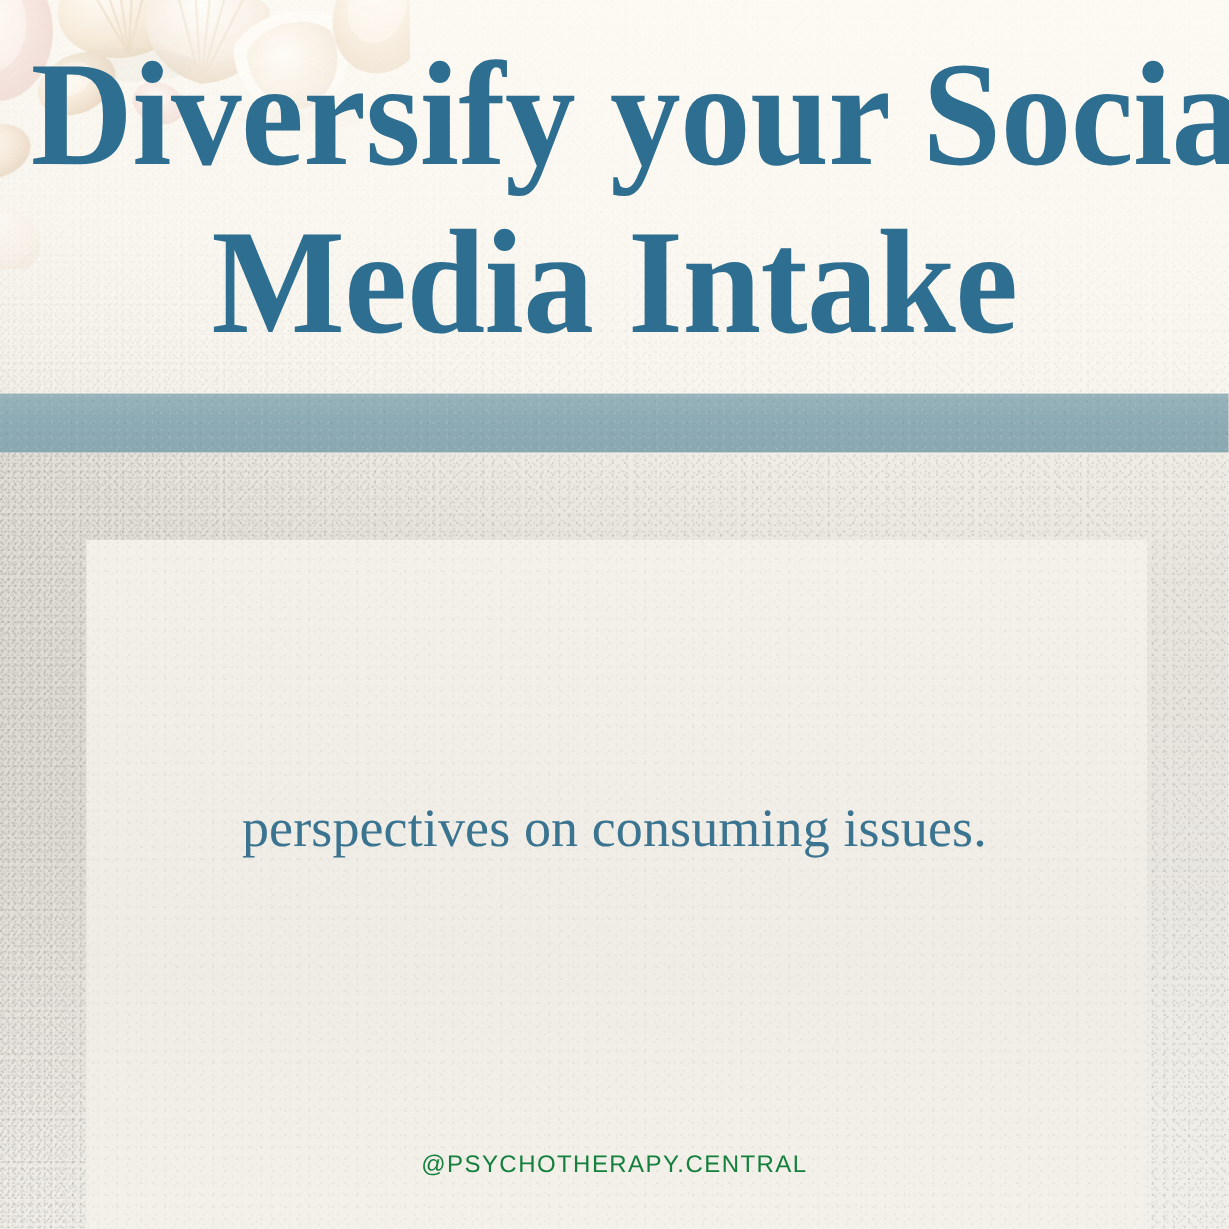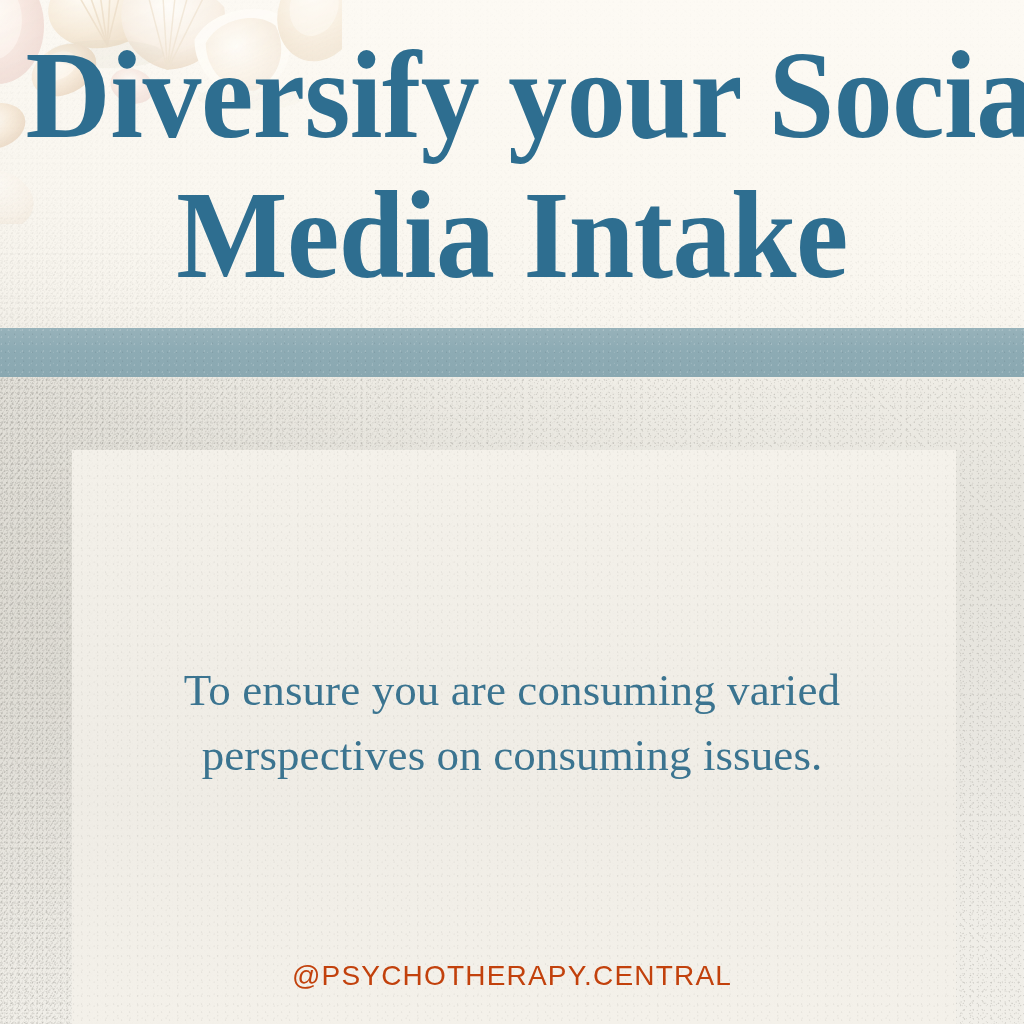--- a/index.html
+++ b/index.html
@@ -173,24 +173,24 @@
     letter-spacing: 0.1px;
   }
   .body-line { display: block; white-space: nowrap; }
 
   
   .handle {
     position: absolute;
     left: 0; right: 0;
     top: 960px;
     text-align: center;
-    color: #c2410c;
+    color: #15803d;
     font-family: "Liberation Sans", sans-serif;
     font-weight: normal;
-    font-size: 28px;
+    font-size: 20px;
     letter-spacing: 1.2px;
   }
 </style>
 </head>
 <body>
 
 <div class="poster">
 
   <div class="bg-base"></div>
   <div class="bg-dune"></div>
@@ -291,19 +291,18 @@
 
   <div class="band">
     <div class="band-grain"></div>
   </div>
 
   <div class="panel">
     <div class="panel-grain"></div>
   </div>
 
   <div class="body-copy">
-    <span class="body-line">To ensure you are consuming varied</span>
     <span class="body-line">perspectives on consuming issues.</span>
   </div>
 
   <div class="handle">@PSYCHOTHERAPY.CENTRAL</div>
 
 </div>
 
 </body></html>

